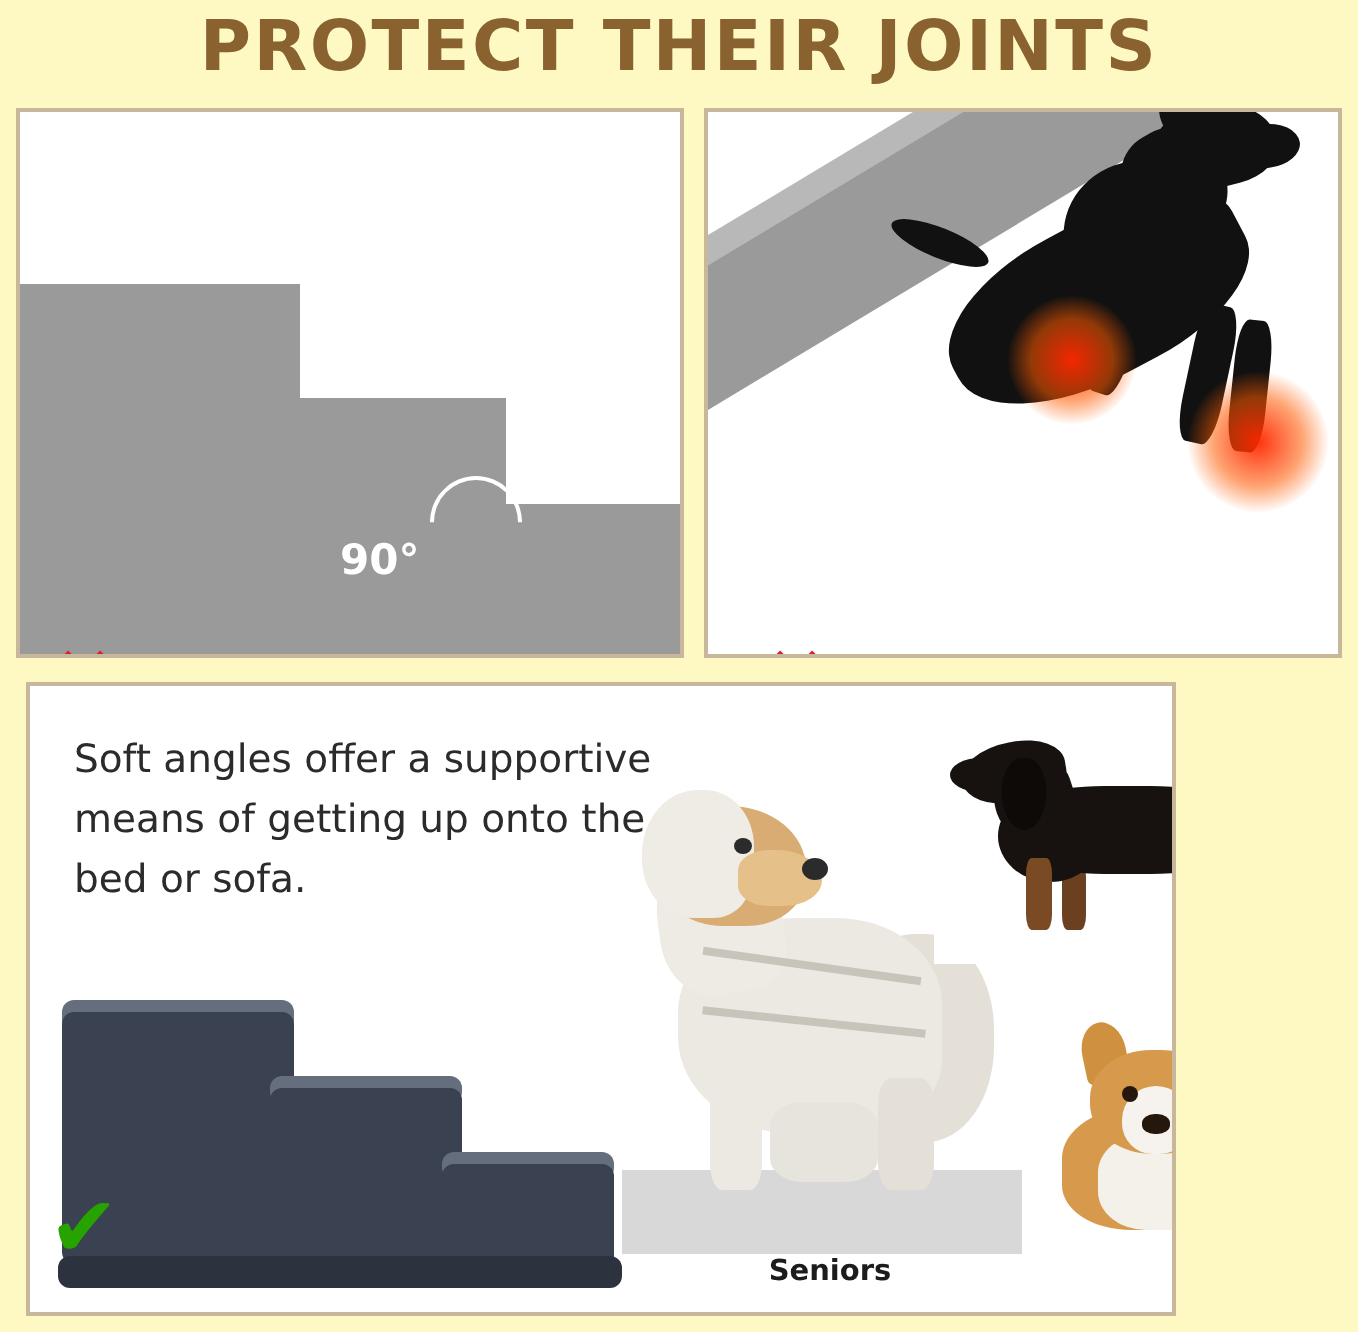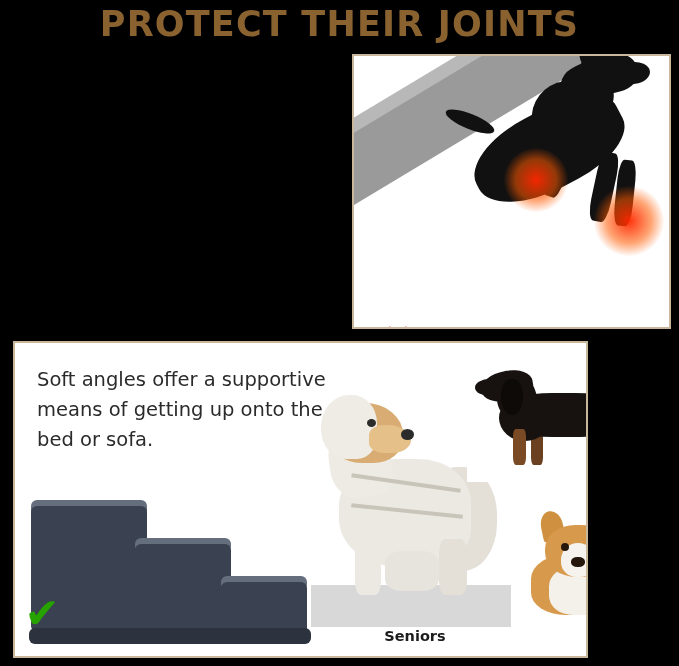--- a/index.html
+++ b/index.html
@@ -10,21 +10,21 @@
   body {
     width: 679px;
     height: 666px;
     font-family: "DejaVu Sans", sans-serif;
     overflow: hidden;
   }
   .page {
     position: relative;
     width: 679px;
     height: 666px;
-    background: #000000;
+    background: #fef9c3;
     box-sizing: border-box;
   }
 
   
   .heading {
     position: absolute;
     left: 0;
     top: 2px;
     width: 679px;
     text-align: center;
@@ -383,20 +383,28 @@
   #cg-eye-r { left: 72px; top: 40px; width: 8px; height: 8px; background: #26170c; border-radius: 50%; }
   #cg-nose  { left: 56px; top: 54px; width: 14px; height: 10px; background: #26170c; border-radius: 45%; }
 </style>
 </head>
 <body>
 
 <div class="page">
 
   <div class="heading">PROTECT THEIR JOINTS</div>
 
+  <div class="panel" id="panel-stairs">
+    <div class="step" id="stair-big"></div>
+    <div class="step" id="stair-mid"></div>
+    <div class="step" id="stair-low"></div>
+    <div id="angle-arc"></div>
+    <div class="angle-label">90°</div>
+    <div class="mark-x" id="x-stairs">✖</div>
+  </div>
 
   <div class="panel" id="panel-ramp">
     <div class="ramp-surface" id="ramp-shadow"></div>
     <div class="ramp-surface" id="ramp-main"></div>
     <div class="ramp-surface" id="ramp-edge"></div>
 
     <div class="dog-sil" id="dog-tail"></div>
     <div class="dog-sil" id="dog-body"></div>
     <div class="dog-sil" id="dog-leg-br"></div>
     <div class="dog-sil" id="dog-leg-bl"></div>

